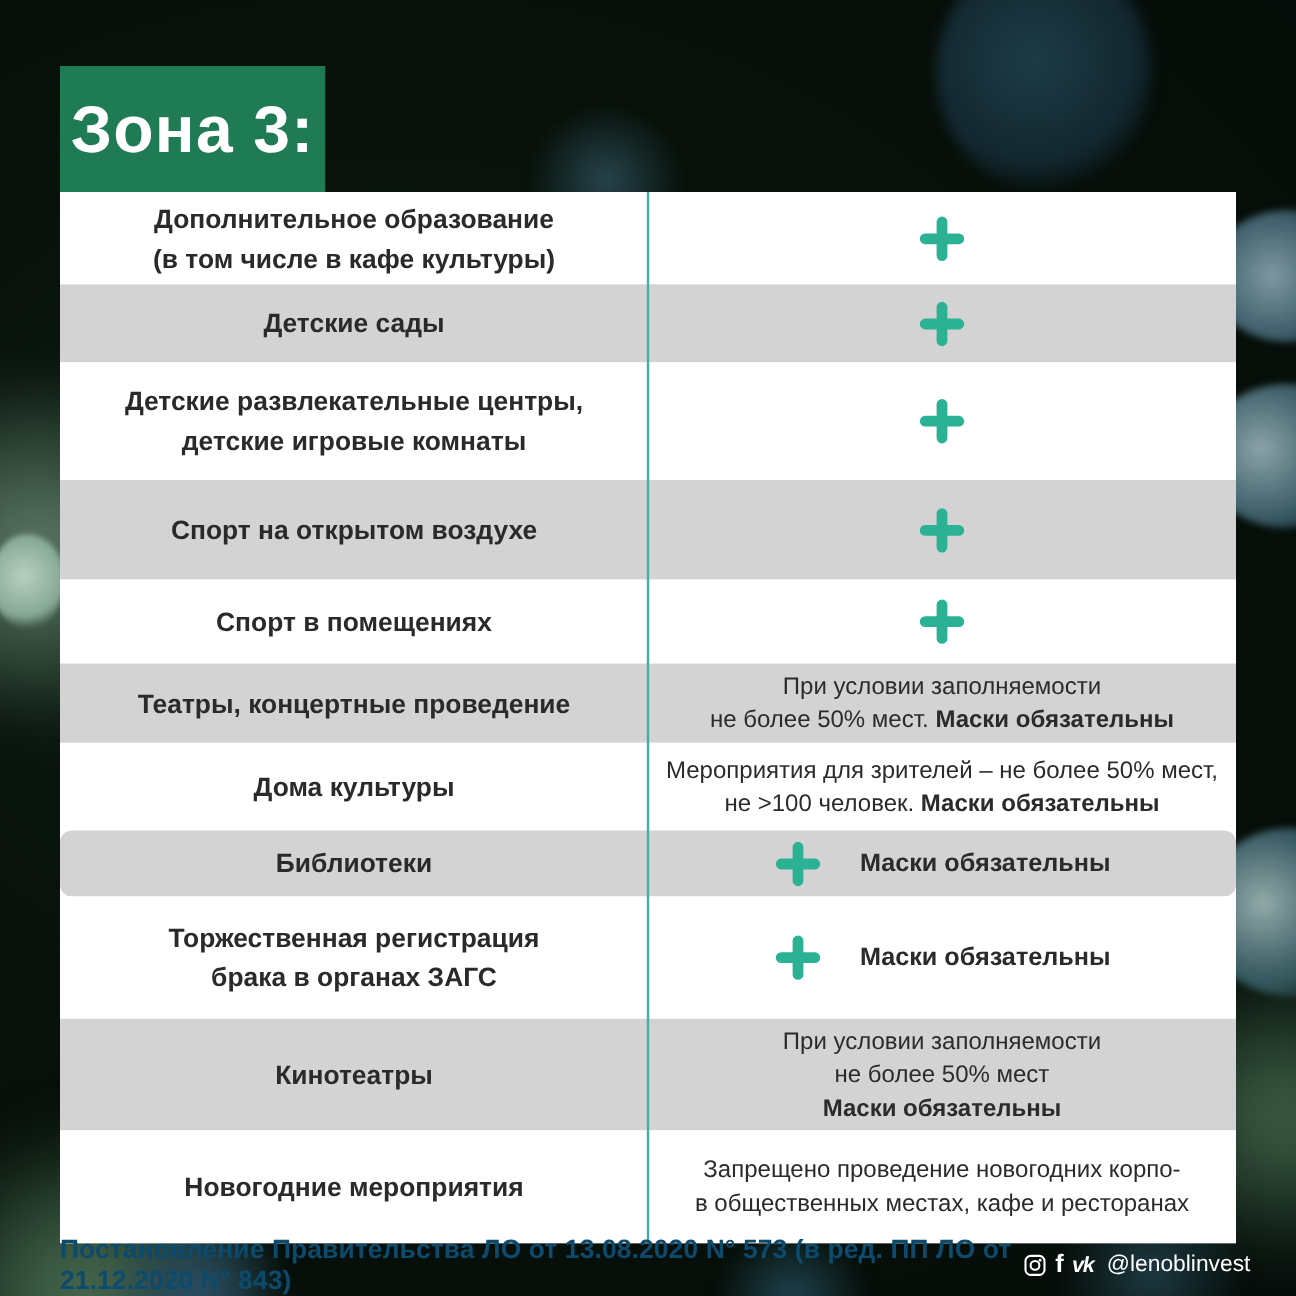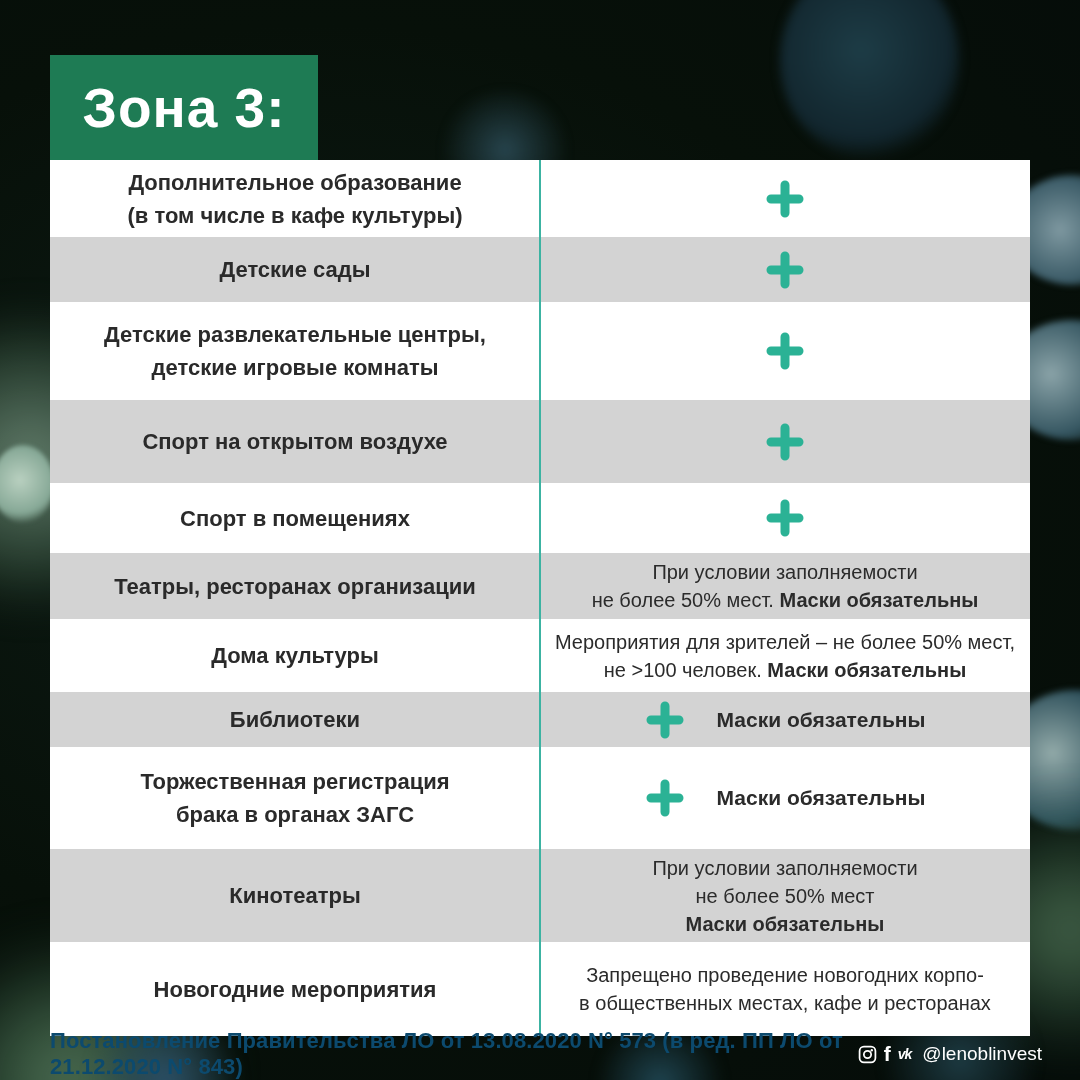--- a/index.html
+++ b/index.html
@@ -23,21 +23,21 @@
   .g-bright { left: 950px; top: 810px;  width: 240px; height: 240px; background: radial-gradient(circle, rgba(140,200,150,0.5), rgba(80,140,100,0.2) 55%, transparent 78%); filter: blur(26px); }
   .b-bot1   { left: 80px;  top: 1015px; width: 170px; height: 130px; background: radial-gradient(circle, #2a4e66, transparent 72%); filter: blur(7px); }
   .b-bot2   { left: 590px; top: 1028px; width: 140px; height: 110px; background: radial-gradient(circle, #1f4450, transparent 72%); filter: blur(6px); }
   .b-bot3   { left: 880px; top: 985px;  width: 160px; height: 150px; background: radial-gradient(circle, #1d3a42, transparent 72%); filter: blur(6px); }
 
   
   .card { position: absolute; left: 50px; top: 55px; width: 980px; height: 975px; display: flex; flex-direction: column; }
 
   .card-header { height: 105px; display: flex; flex-shrink: 0; }
   .zone-box {
-    width: 268px; background: #1e7b54; color: #ffffff;
+    width: 221px; background: #1e7b54; color: #ffffff;
     display: flex; align-items: center; justify-content: center;
     font-size: 55px; font-weight: 700; letter-spacing: 1px;
   }
   .districts {
     flex: 1; background: #2aa284; color: #ffffff;
     display: flex; flex-direction: column; justify-content: center;
     padding-left: 32px; padding-right: 20px;
     font-size: 23px; line-height: 34px; font-weight: 400;
   }
 
@@ -45,21 +45,21 @@
   .row { display: flex; width: 100%; }
   .row:nth-child(even) { background: #d3d3d3; }
   .row:nth-child(odd)  { background: #ffffff; }
   .row:nth-child(1)  { height: 77px; }
   .row:nth-child(2)  { height: 65px; }
   .row:nth-child(3)  { height: 98px; }
   .row:nth-child(4)  { height: 83px; }
   .row:nth-child(5)  { height: 70px; }
   .row:nth-child(6)  { height: 66px; }
   .row:nth-child(7)  { height: 73px; }
-  .row:nth-child(8)  { height: 55px; }
+  .row:nth-child(8)  { height: 55px; border-radius: 10px; }
   .row:nth-child(9)  { height: 102px; }
   .row:nth-child(10) { height: 93px; }
   .row:nth-child(11) { height: 94px; }
 
   .col-divider { position: absolute; left: 489px; top: 0; bottom: 0; width: 2px; background: #3cb3a2; }
 
   .cell-l {
     width: 490px; flex-shrink: 0;
     display: flex; flex-direction: column; align-items: center; justify-content: center;
     text-align: center; font-weight: 700; font-size: 22px; line-height: 33px; color: #2a2a2a;
@@ -78,21 +78,21 @@
 
   
   .footer-bar {
     position: absolute; left: 50px; right: 38px; top: 1038px; height: 32px;
     display: flex; align-items: center; justify-content: space-between;
   }
   .decree { color: #0c4a6e; font-size: 22px; font-weight: 700; letter-spacing: 0.1px; }
   .social { display: flex; align-items: center; gap: 7px; color: #ffffff; }
   .social .handle { font-size: 19px; font-weight: 400; margin-left: 4px; }
   .fb-glyph { font-weight: 700; font-size: 21px; line-height: 20px; }
-  .vk-glyph { font-weight: 800; font-size: 14px; letter-spacing: -1px; font-style: italic; }
+  .vk-glyph { font-weight: 800; font-size: 18px; letter-spacing: -1px; font-style: italic; }
 </style>
 </head>
 <body>
 
 <div class="blob b-top1"></div>
 <div class="blob b-top2"></div>
 <div class="blob b-right1"></div>
 <div class="blob b-right2"></div>
 <div class="blob b-right3"></div>
 <div class="blob g-left"></div>
@@ -163,21 +163,21 @@
       </div>
       <div class="cell-r">
         <svg class="plus-icon-svg" width="40" height="40" viewBox="0 0 40 40">
             <path d="M20 6 V34 M6 20 H34" stroke="#2bb295" stroke-width="9" stroke-linecap="round" fill="none"></path>
           </svg>
       </div>
     </div>
 
     <div class="row">
       <div class="cell-l">
-        <span>Театры, ресторанах организации</span>
+        <span>Театры, концертные проведение</span>
       </div>
       <div class="cell-r">
         <div>
           <div>При условии заполняемости</div>
           <div><span>не более 50% мест. </span><span class="b">Маски обязательны</span></div>
         </div>
       </div>
     </div>
 
     <div class="row">

